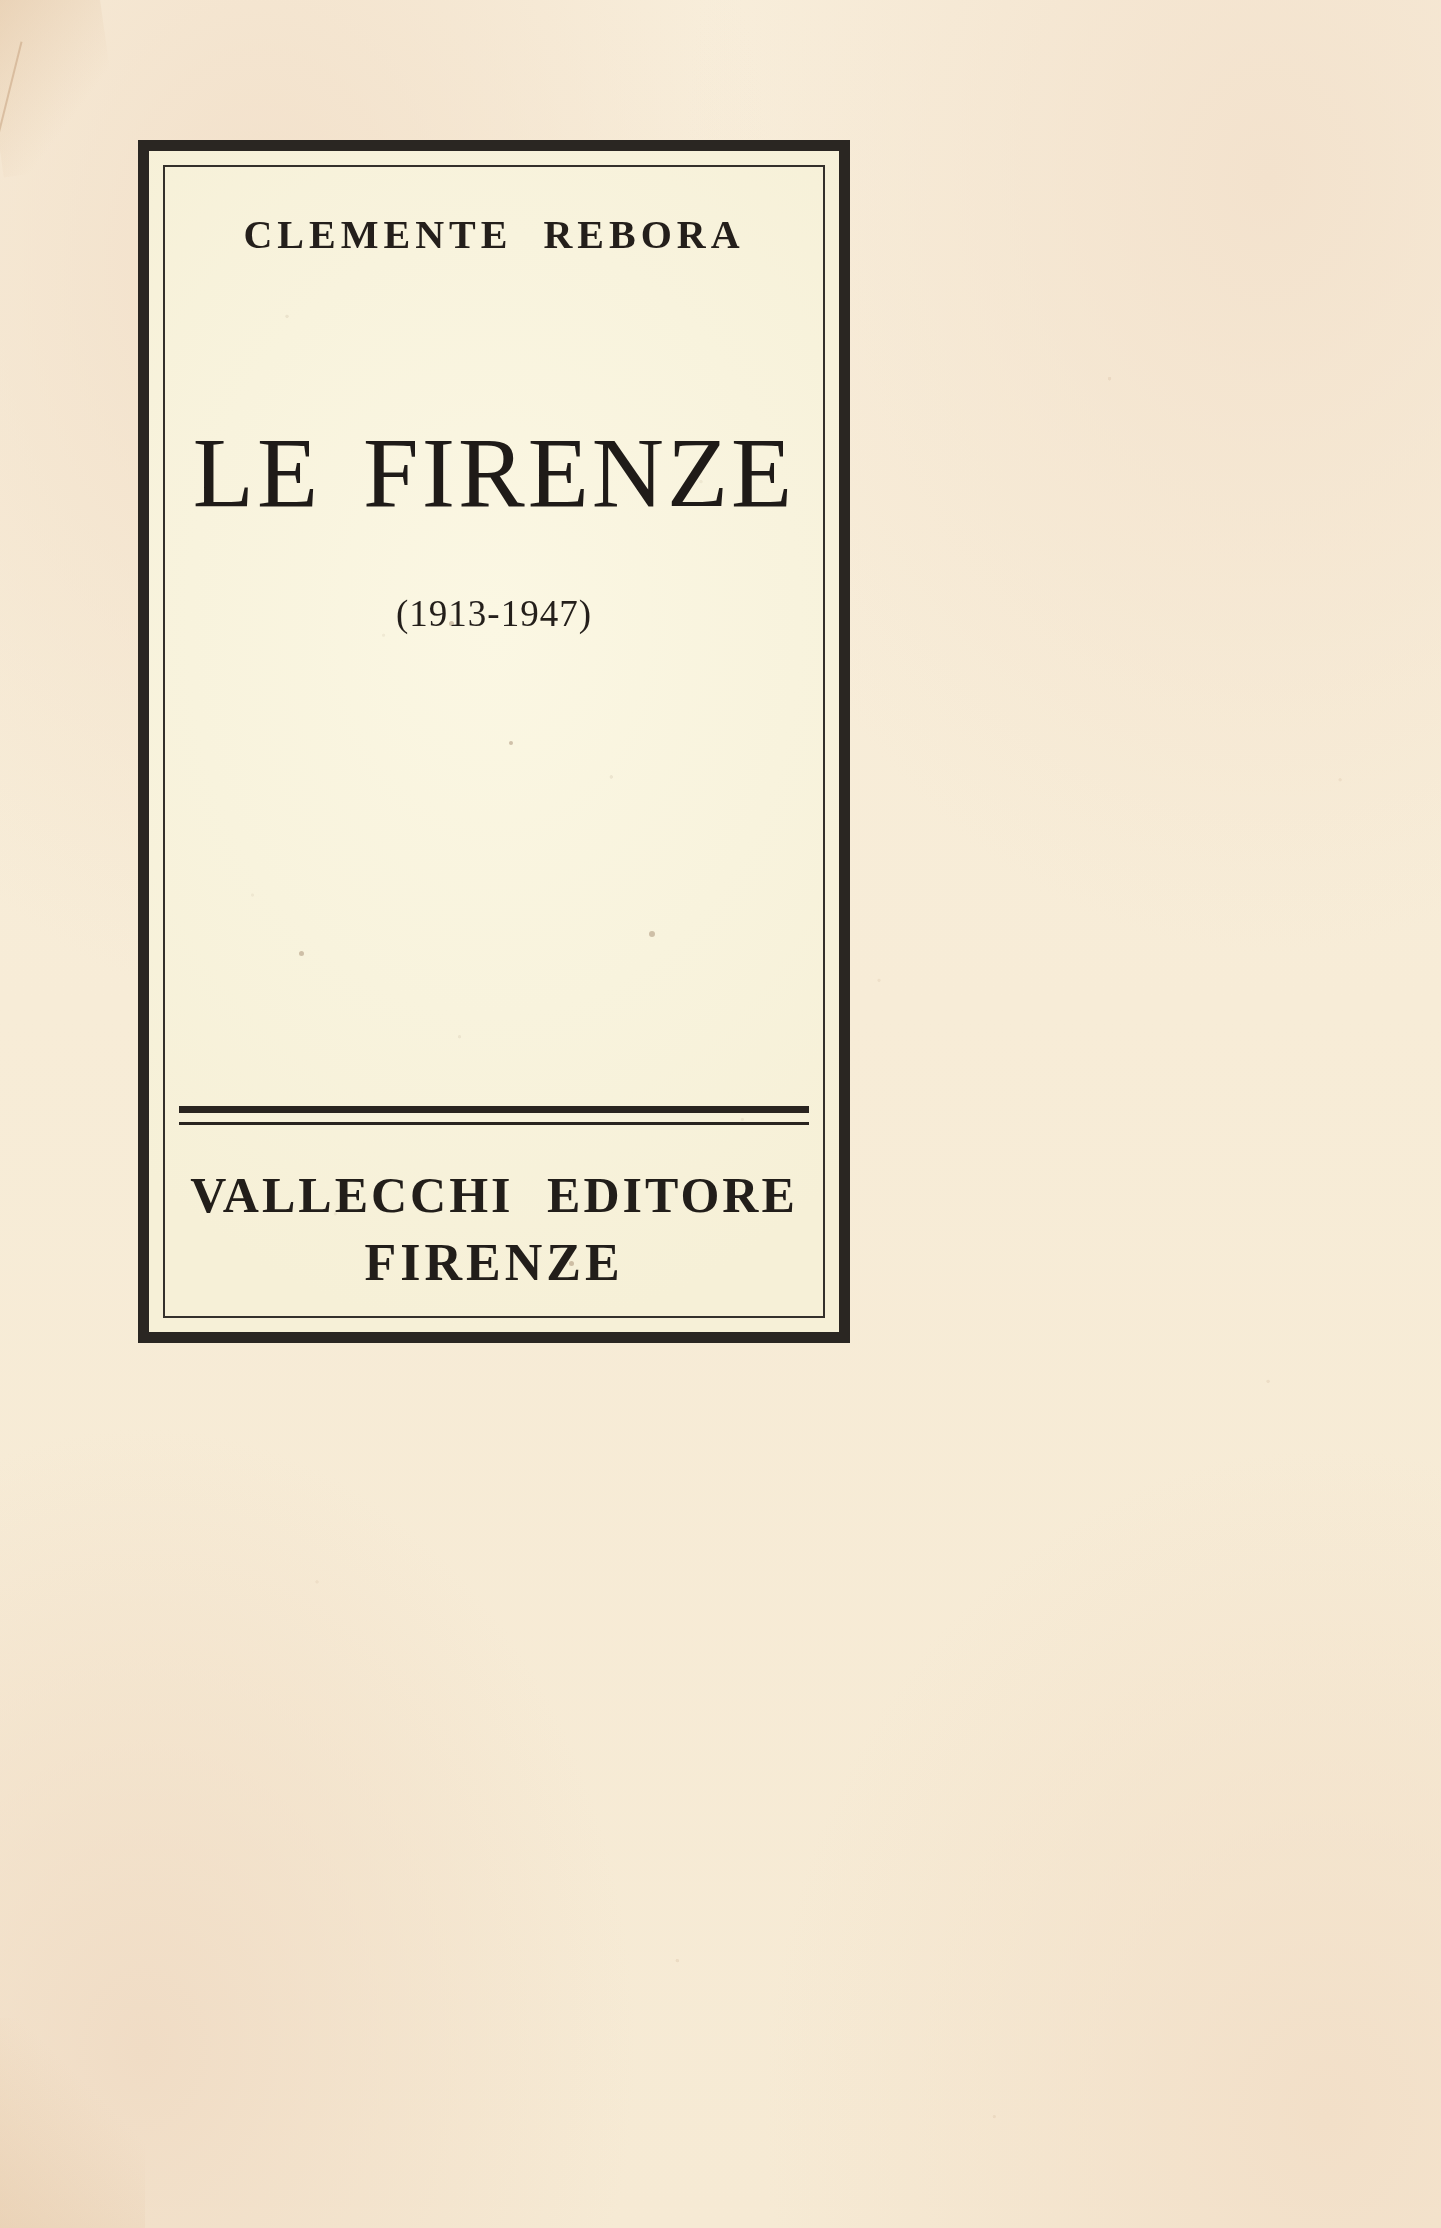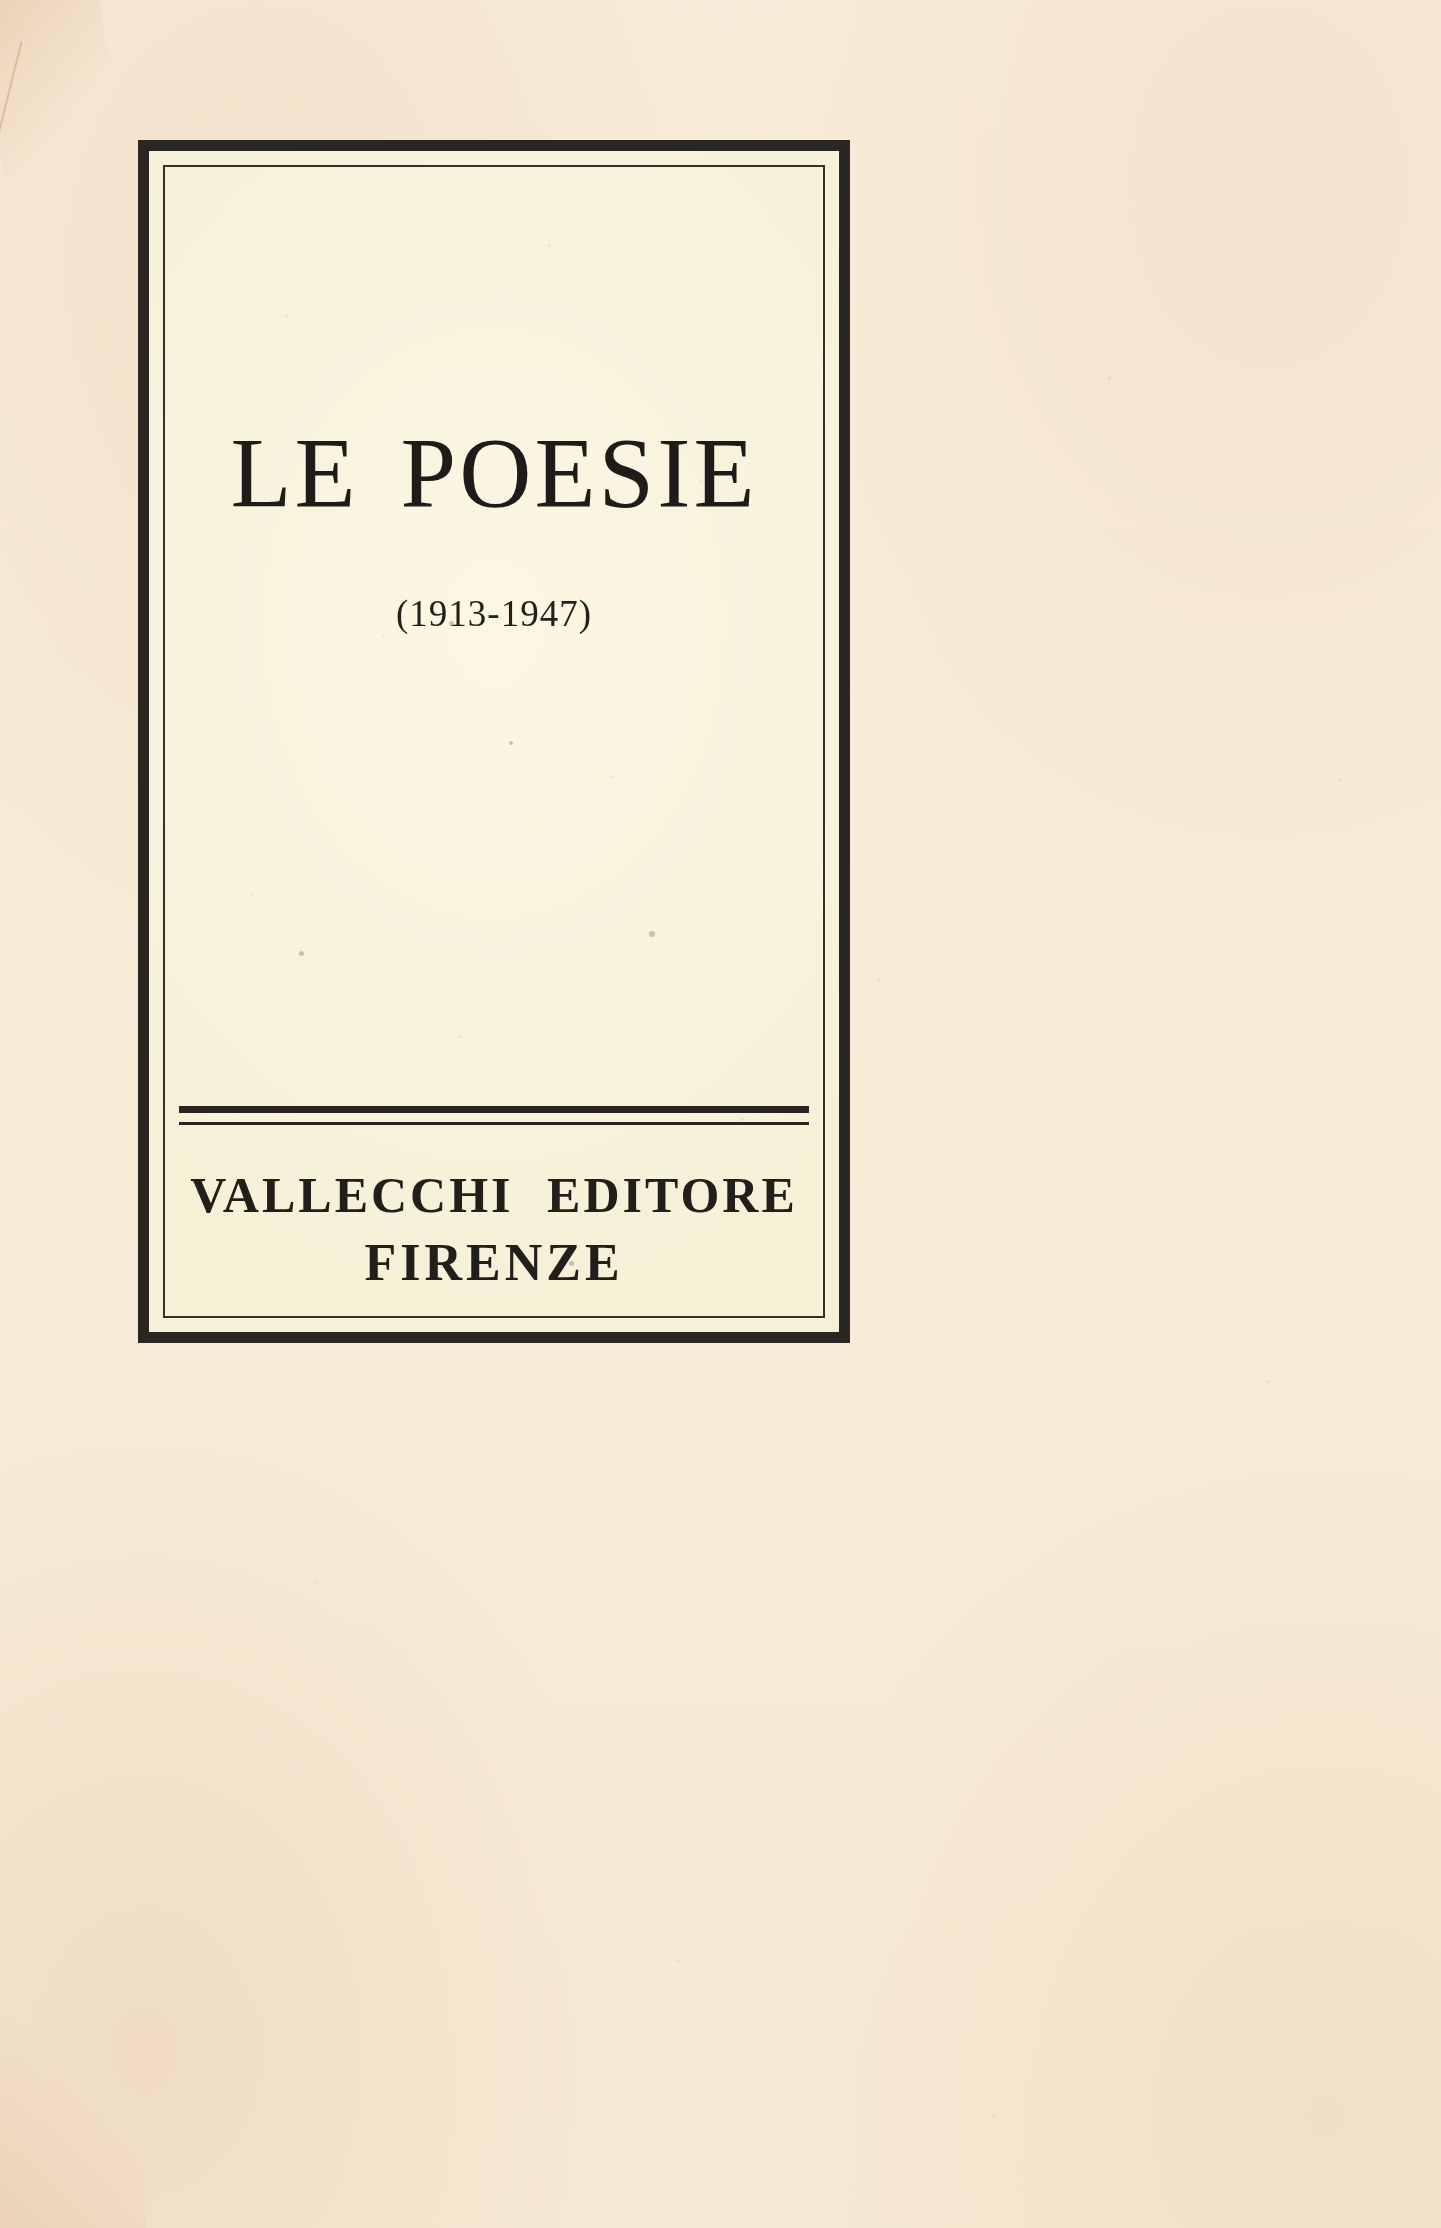--- a/index.html
+++ b/index.html
@@ -209,21 +209,22 @@
   <div class="cover">
     <div class="cover-speckle"></div>
     <div class="cover-inner-rule"></div>
 
     <div class="blemish" style="left:300px;top:470px;width:5px;height:5px;"></div>
     <div class="blemish" style="left:360px;top:590px;width:4px;height:4px;"></div>
     <div class="blemish" style="left:500px;top:780px;width:6px;height:6px;"></div>
     <div class="blemish" style="left:150px;top:800px;width:5px;height:5px;"></div>
     <div class="blemish" style="left:420px;top:1110px;width:5px;height:5px;"></div>
 
-    <div class="title">LE POESIE</div>
+    <div class="author">CLEMENTE  REBORA</div>
+    <div class="title">LE FIRENZE</div>
     <div class="years">(1913-1947)</div>
 
     <div class="rule-thick"></div>
     <div class="rule-thin"></div>
 
     <div class="publisher">VALLECCHI  EDITORE</div>
     <div class="city">FIRENZE</div>
   </div>
 </div>
 

